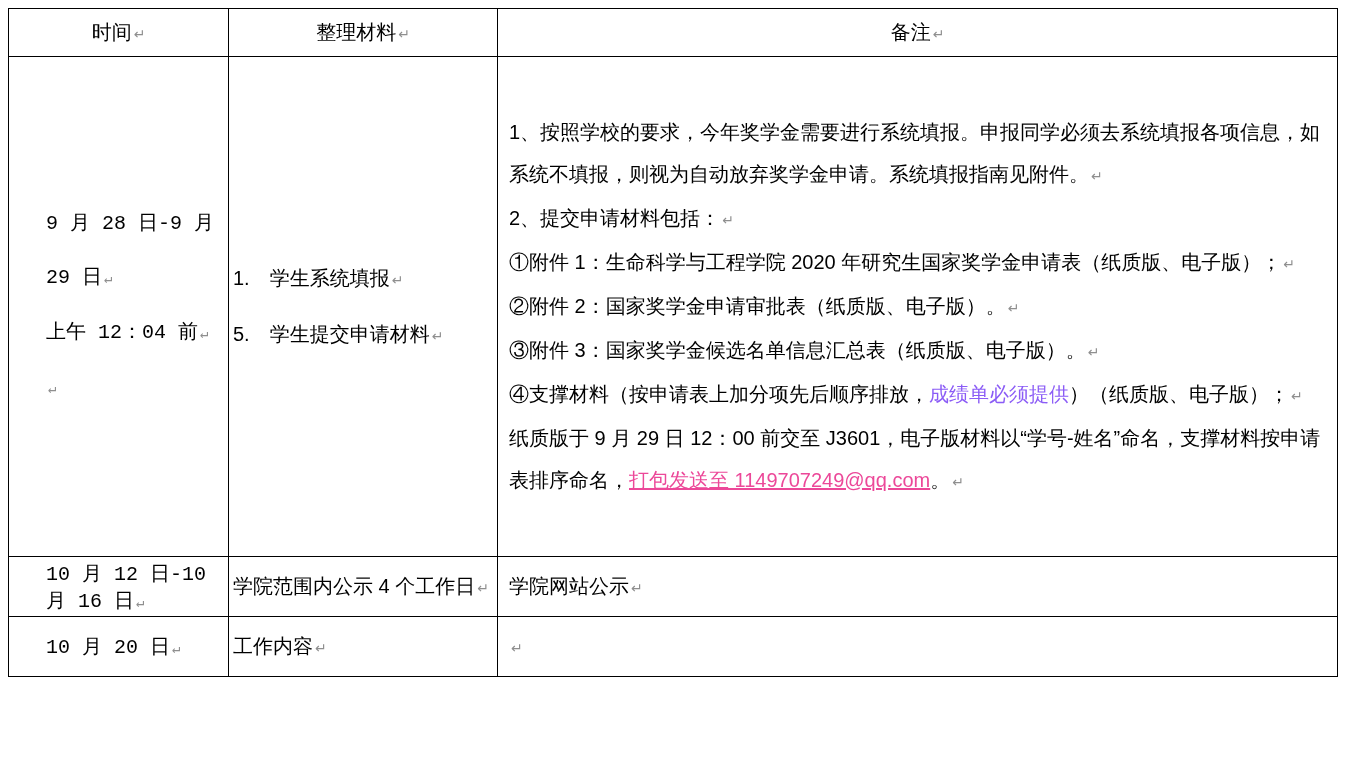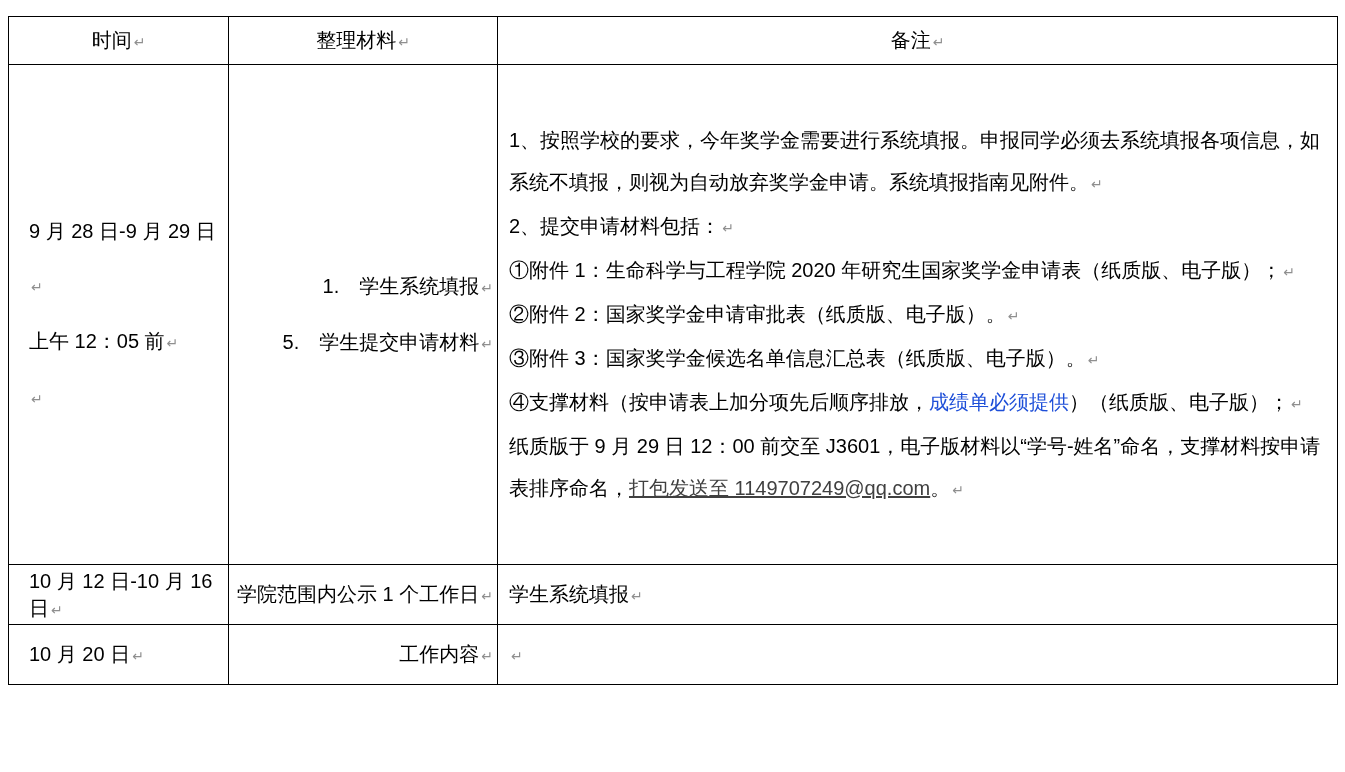--- a/index.html
+++ b/index.html
@@ -7,82 +7,81 @@
   body {
     width: 1345px; height: 772px; position: relative;
     font-family: "Liberation Sans", sans-serif;
     color: #000000;
   }
   .page { position: absolute; top: 8px; left: 8px; }
   table.schedule {
     border-collapse: collapse;
     table-layout: fixed;
     width: 1329px;
-    margin-top: 8px;
   }
   th, td {
     border: 1px solid #000000;
     font-weight: normal;
     font-size: 20px;
     padding: 0;
     white-space: pre-wrap;
     overflow: hidden;
   }
   thead th { height: 48px; text-align: center; vertical-align: middle; }
   tbody tr { height: 50px; }
   tbody tr.tall { height: 500px; }
   tbody tr:nth-child(4) { height: 55px; }
   tbody tr:nth-child(5) { height: 62px; }
 
-  td.time-cell   { text-align: left;  vertical-align: middle; padding-left: 20px; padding-right: 4px; }
-  td.work-cell   { text-align: right; vertical-align: middle; padding: 16px 4px; border-radius: 31px; }
+  td.time-cell   { text-align: left;  vertical-align: middle; padding-left: 37px; padding-right: 4px; font-family: Liberation Mono, monospace; }
+  td.work-cell   { text-align: left; vertical-align: middle; padding: 16px 4px; border-radius: 31px; }
   td.remark-cell { text-align: left;  vertical-align: middle; padding-left: 11px; padding-right: 8px; }
 
   tr.tall td.time-cell,
   tr.tall td.work-cell   { line-height: 54px; }
   tr.tall td.remark-cell { line-height: 42px; }
 
   .remark-paragraph { margin: 0; }
   .cell-line { margin: 0; }
 
   .pilcrow {
     color: #8f8f8f;
     font-size: 14px;
     margin-left: 2px;
   }
-  .red  { color: #1d4ed8; }
-  a.link { color: #404040; text-decoration: underline; cursor: pointer; }
+  .red  { color: #8b5cf6; }
+  a.link { color: #ec4899; text-decoration: underline; cursor: pointer; }
 </style>
 </head>
 <body>
 
 <div class="page">
   <table class="schedule">
     <colgroup>
       <col style="width:220px">
       <col style="width:269px">
       <col style="width:840px">
     </colgroup>
     <thead>
       <tr>
         <th><span>时间</span><span class="pilcrow">↵</span></th>
         <th><span>整理材料</span><span class="pilcrow">↵</span></th>
         <th><span>备注</span><span class="pilcrow">↵</span></th>
       </tr>
     </thead>
     <tbody>
         <tr class="tall">
-          <td class="time-cell"><div class="cell-line"><span>9 月 28 日-9 月 29 日</span><span class="pilcrow">↵</span></div><div class="cell-line"><span>上午 12：05 前</span><span class="pilcrow">↵</span></div><div class="cell-line"><span></span><span class="pilcrow">↵</span></div></td>
+          <td class="time-cell"><div class="cell-line"><span>9 月 28 日-9 月 29 日</span><span class="pilcrow">↵</span></div><div class="cell-line"><span>上午 12：04 前</span><span class="pilcrow">↵</span></div><div class="cell-line"><span></span><span class="pilcrow">↵</span></div></td>
           <td class="work-cell"><div class="cell-line"><span>1.　学生系统填报</span><span class="pilcrow">↵</span></div><div class="cell-line"><span>5.　学生提交申请材料</span><span class="pilcrow">↵</span></div></td>
           <td class="remark-cell"><p class="remark-paragraph"><span>1、按照学校的要求，今年奖学金需要进行系统填报。申报同学必须去系统填报各项信息，如系统不填报，则视为自动放弃奖学金申请。系统填报指南见附件。</span><span class="pilcrow">↵</span></p><p class="remark-paragraph"><span>2、提交申请材料包括：</span><span class="pilcrow">↵</span></p><p class="remark-paragraph"><span>①附件 1：生命科学与工程学院 2020 年研究生国家奖学金申请表（纸质版、电子版）；</span><span class="pilcrow">↵</span></p><p class="remark-paragraph"><span>②附件 2：国家奖学金申请审批表（纸质版、电子版）。</span><span class="pilcrow">↵</span></p><p class="remark-paragraph"><span>③附件 3：国家奖学金候选名单信息汇总表（纸质版、电子版）。</span><span class="pilcrow">↵</span></p><p class="remark-paragraph"><span>④支撑材料（按申请表上加分项先后顺序排放，</span><span class="red">成绩单必须提供</span><span>）（纸质版、电子版）；</span><span class="pilcrow">↵</span></p><p class="remark-paragraph"><span>纸质版于 9 月 29 日 12：00 前交至 J3601，电子版材料以“学号-姓名”命名，支撑材料按申请表排序命名，</span><a class="link" href="#">打包发送至 1149707249@qq.com</a><span>。</span><span class="pilcrow">↵</span></p></td>
         </tr>
         <tr>
           <td class="time-cell"><div class="cell-line"><span>10 月 12 日-10 月 16 日</span><span class="pilcrow">↵</span></div></td>
-          <td class="work-cell"><div class="cell-line"><span>学院范围内公示 1 个工作日</span><span class="pilcrow">↵</span></div></td>
-          <td class="remark-cell"><p class="remark-paragraph"><span>学生系统填报</span><span class="pilcrow">↵</span></p></td>
+          <td class="work-cell"><div class="cell-line"><span>学院范围内公示 4 个工作日</span><span class="pilcrow">↵</span></div></td>
+          <td class="remark-cell"><p class="remark-paragraph"><span>学院网站公示</span><span class="pilcrow">↵</span></p></td>
         </tr>
         <tr>
           <td class="time-cell"><div class="cell-line"><span>10 月 20 日</span><span class="pilcrow">↵</span></div></td>
           <td class="work-cell"><div class="cell-line"><span>工作内容</span><span class="pilcrow">↵</span></div></td>
           <td class="remark-cell"><p class="remark-paragraph"><span></span><span class="pilcrow">↵</span></p></td>
         </tr>
       </tbody>
   </table>
 </div>
 

